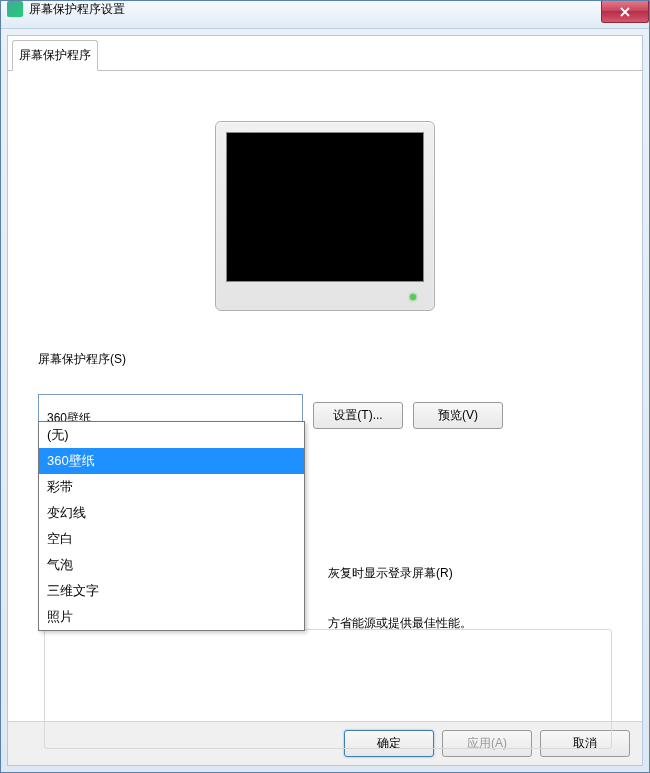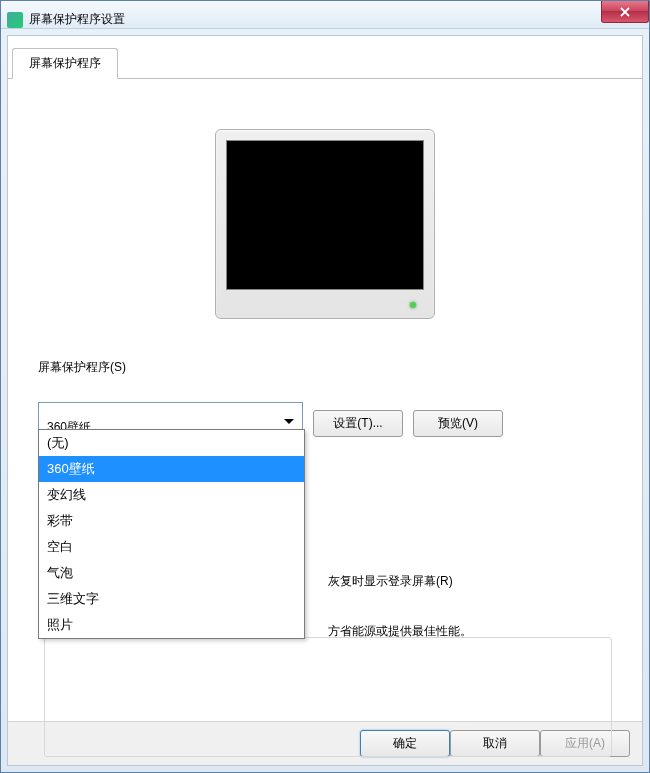--- a/index.html
+++ b/index.html
@@ -21,21 +21,21 @@
       background: linear-gradient(to bottom, #e8f0f8, #dde8f2);
       border: 1px solid #5a7fa8;
       display: flex;
       flex-direction: column;
     }
     .titlebar {
       height: 28px;
       background: linear-gradient(to bottom, #f5f9fd, #e1ecf6);
       border-bottom: 1px solid #c0d0e0;
       display: flex;
-      align-items: flex-end;
+      align-items: flex-start;
       padding: 0 6px;
       position: relative;
     }
     .titlebar-icon {
       width: 16px;
       height: 16px;
       background: linear-gradient(135deg, #4a9, #2c7);
       border-radius: 2px;
       margin-right: 6px;
     }
@@ -70,29 +70,28 @@
       flex-direction: column;
       position: relative;
     }
     .tab-header {
       display: flex;
       padding: 4px 4px 0 4px;
       background: #fff;
       border-bottom: 1px solid #c0c0c0;
     }
     .tab {
-      padding: 6px 16px;
+      padding: 6px 6px;
       border: 1px solid #c0c0c0;
       border-bottom: 1px solid #fff;
       background: #fff;
       margin-bottom: -1px;
       border-radius: 3px 3px 0 0;
       font-size: 12px;
       cursor: pointer;
-      margin-top: 8px;
     }
     .tab-body {
       flex: 1;
       padding: 20px 30px;
       position: relative;
     }
     .monitor-preview {
       display: flex;
       justify-content: center;
       margin: 30px 0 40px 0;
@@ -133,22 +132,22 @@
       gap: 10px;
       align-items: center;
       margin-bottom: 12px;
     }
     .dropdown {
       width: 265px;
       height: 42px;
       border: 1px solid #7a9ac0;
       background: #fff;
       display: flex;
-      align-items: flex-start;
-      padding: 16px 8px;
+      align-items: flex-end;
+      padding: 8px 8px;
       font-size: 12px;
       position: relative;
       cursor: pointer;
     }
     .dropdown-arrow {
       margin-left: auto;
       width: 0;
       height: 0;
       border-left: 5px solid transparent;
       border-right: 5px solid transparent;
@@ -218,21 +217,21 @@
       top: 544px;
       font-size: 12px;
     }
     .bottom-bar {
       height: 44px;
       background: #f0f0f0;
       border-top: 1px solid #d4d4d4;
       display: flex;
       justify-content: flex-end;
       align-items: center;
-      gap: 0;
+      gap: 8px;
       padding: 0 12px;
     }
   </style>
 </head>
 <body>
 
 <div class="window">
   <div class="titlebar">
     <div class="titlebar-icon"></div>
     <span class="titlebar-text">屏幕保护程序设置</span>
@@ -260,22 +259,22 @@
       <div class="section-label">屏幕保护程序(S)</div>
 
       <div class="control-row">
         <div class="dropdown">
           <span>360壁纸</span>
           <span class="dropdown-arrow"></span>
 
           <div class="dropdown-list">
             <div class="dropdown-item">(无)</div>
             <div class="dropdown-item selected">360壁纸</div>
+            <div class="dropdown-item">彩带</div>
             <div class="dropdown-item">变幻线</div>
-            <div class="dropdown-item">彩带</div>
             <div class="dropdown-item">空白</div>
             <div class="dropdown-item">气泡</div>
             <div class="dropdown-item">三维文字</div>
             <div class="dropdown-item">照片</div>
           </div>
         </div>
 
         <button class="btn">设置(T)...</button>
         <button class="btn">预览(V)</button>
       </div>
@@ -284,17 +283,17 @@
         <span class="partial-text">灰复时显示登录屏幕(R)</span>
       </div>
 
       <div class="power-section"></div>
       <div class="power-text">方省能源或提供最佳性能。</div>
 
     </div>
 
     <div class="bottom-bar">
       <button class="btn default">确定</button>
+      <button class="btn disabled">应用(A)</button>
       <button class="btn">取消</button>
-      <button class="btn disabled">应用(A)</button>
     </div>
   </div>
 </div>
 
 </body></html>

